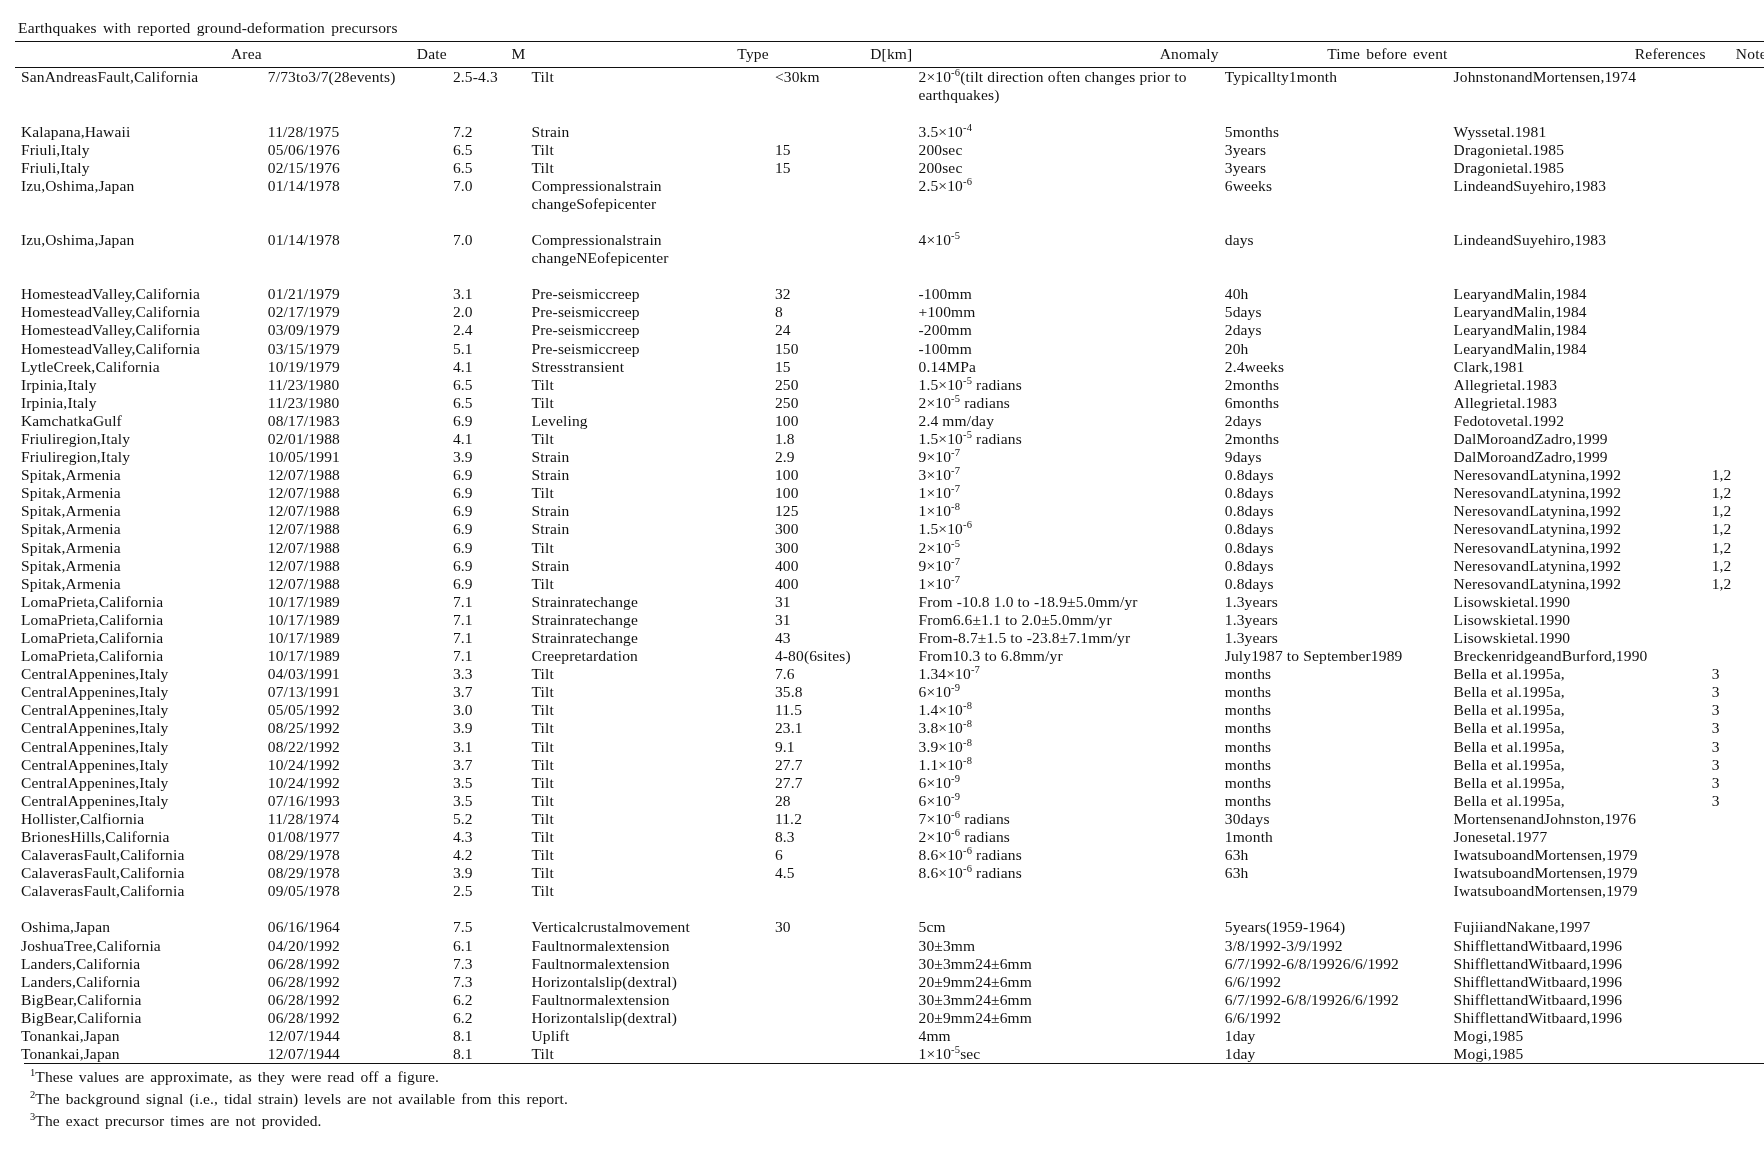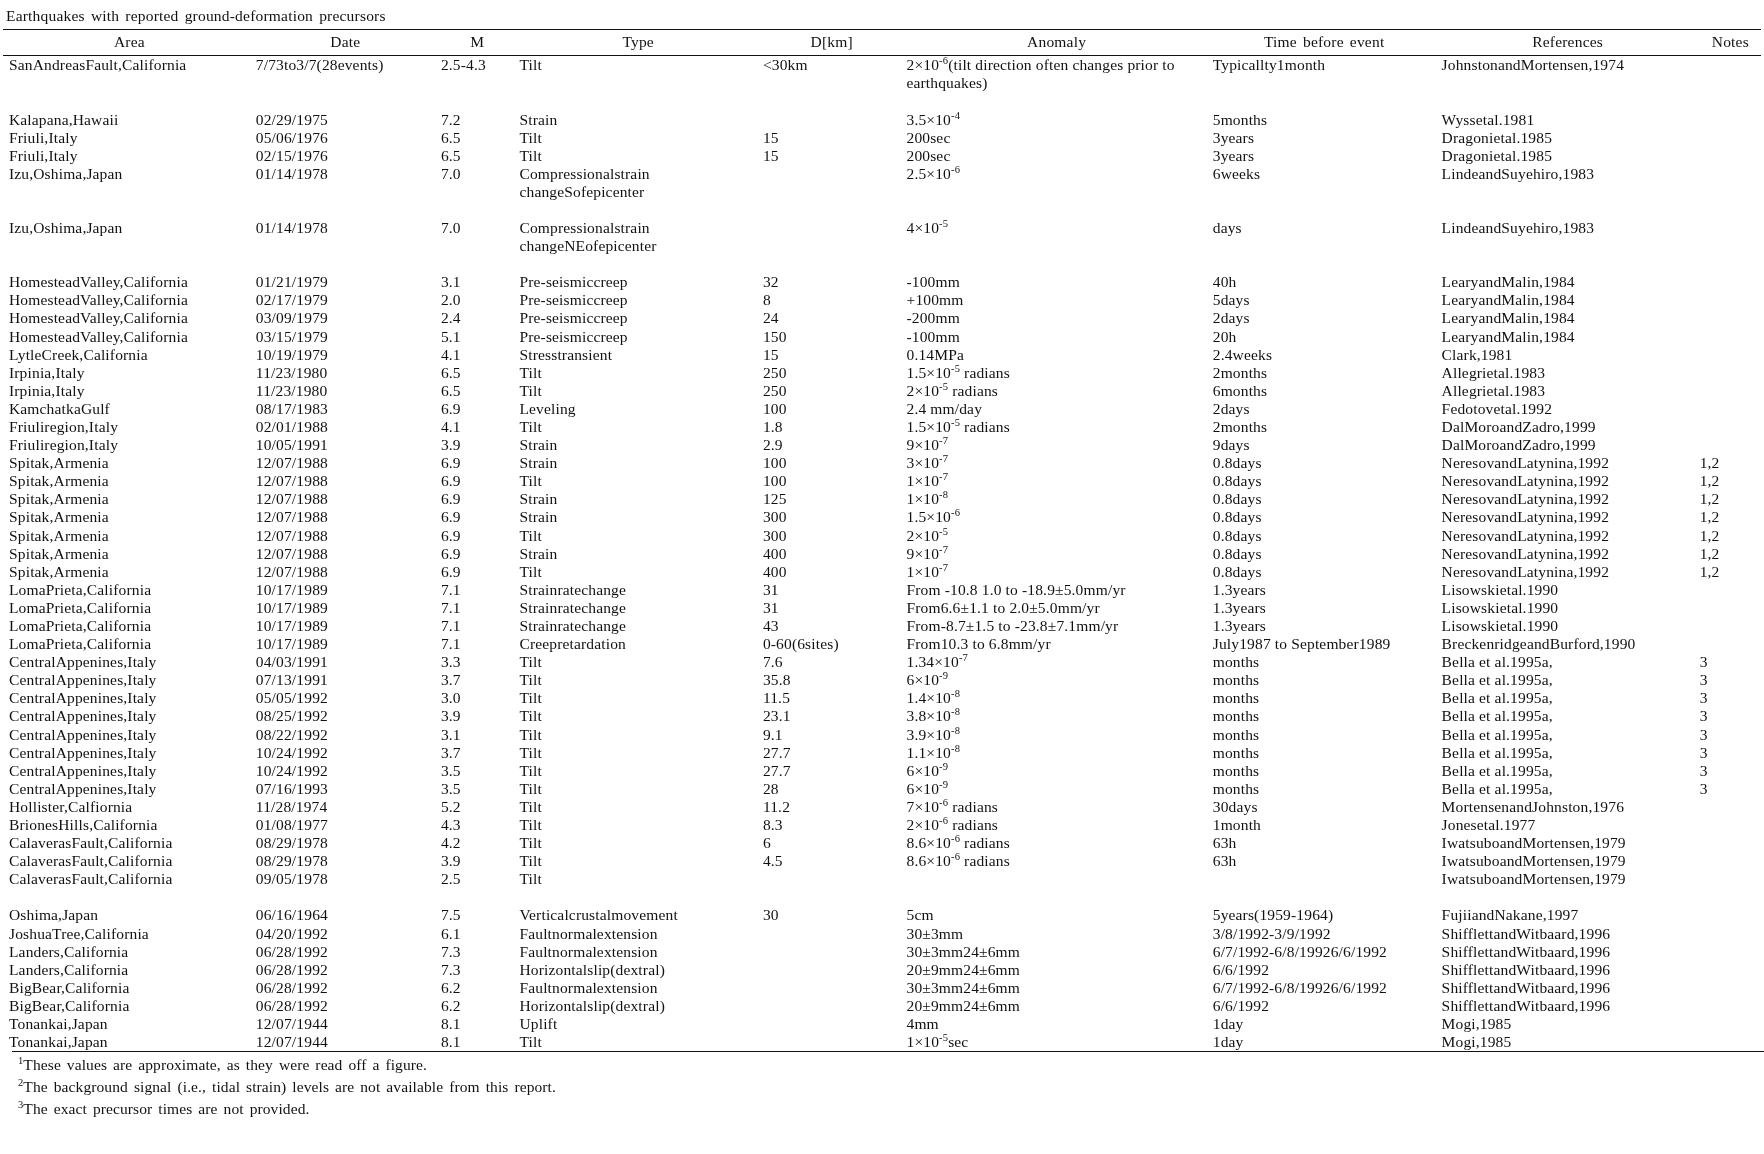--- a/index.html
+++ b/index.html
@@ -11,39 +11,39 @@
     width: 1764px;
     height: 1154px;
     font-family: "Liberation Serif", "DejaVu Serif", serif;
     color: #111111;
     overflow: hidden;
   }
   #page {
     position: relative;
     width: 1520px;
     height: 1154px;
-    padding: 0;
+    padding: 12px;
     box-sizing: border-box;
   }
   .caption {
     font-size: 15.5px;
     line-height: 1.25;
     padding: 6px 0 4px 6px;
     letter-spacing: 0.2px;
     word-spacing: 2px;
   }
   table.main {
     width: 1758px;
     margin-left: 3px;
     border-collapse: collapse;
     table-layout: fixed;
     font-size: 15.5px;
   }
   table.main thead th {
-    text-align: center;
+    text-align: right;
     font-weight: normal;
     padding: 3px 0 4px 6px;
     vertical-align: top;
     letter-spacing: 0.2px;
     word-spacing: 2px;
     white-space: nowrap;
   }
   table.main tbody td {
     text-align: left;
     vertical-align: top;
@@ -135,21 +135,21 @@
           <td class="rule-mid">2×10<sup>-6</sup>(tilt direction often changes prior to earthquakes)</td>
           <td class="rule-mid">Typicallty1month</td>
           <td class="rule-mid">JohnstonandMortensen,1974</td>
           <td class="rule-mid"></td>
         </tr>
         <tr class="spacer">
           <td colspan="9"></td>
         </tr>
         <tr>
           <td>Kalapana,Hawaii</td>
-          <td>02/29/1975</td>
+          <td>11/28/1975</td>
           <td>7.2</td>
           <td>Strain</td>
           <td></td>
           <td>3.5×10<sup>-4</sup></td>
           <td>5months</td>
           <td>Wyssetal.1981</td>
           <td></td>
         </tr>
         <tr>
           <td>Friuli,Italy</td>
@@ -419,21 +419,21 @@
           <td>From-8.7±1.5 to -23.8±7.1mm/yr</td>
           <td>1.3years</td>
           <td>Lisowskietal.1990</td>
           <td></td>
         </tr>
         <tr>
           <td>LomaPrieta,California</td>
           <td>10/17/1989</td>
           <td>7.1</td>
           <td>Creepretardation</td>
-          <td>0-60(6sites)</td>
+          <td>4-80(6sites)</td>
           <td>From10.3 to 6.8mm/yr</td>
           <td>July1987 to September1989</td>
           <td>BreckenridgeandBurford,1990</td>
           <td></td>
         </tr>
         <tr>
           <td>CentralAppenines,Italy</td>
           <td>04/03/1991</td>
           <td>3.3</td>
           <td>Tilt</td>

